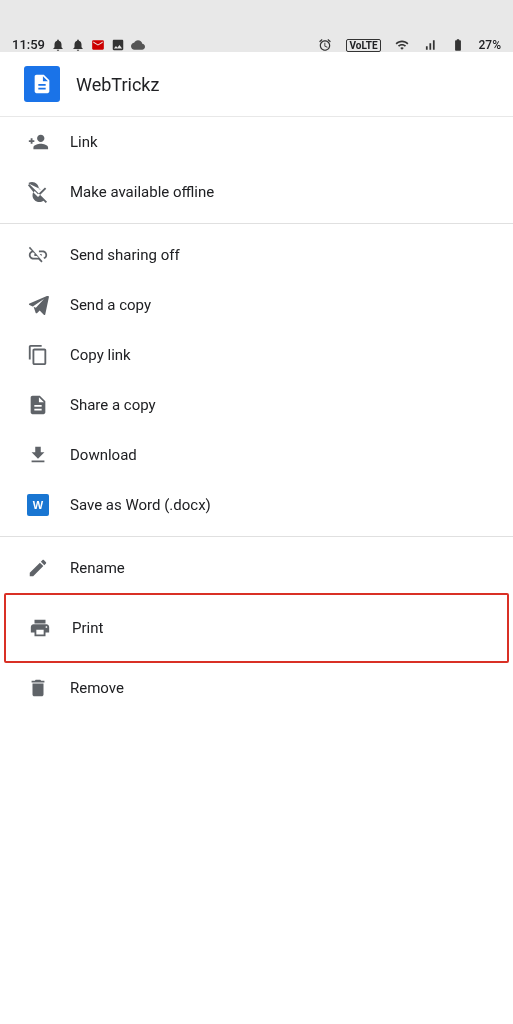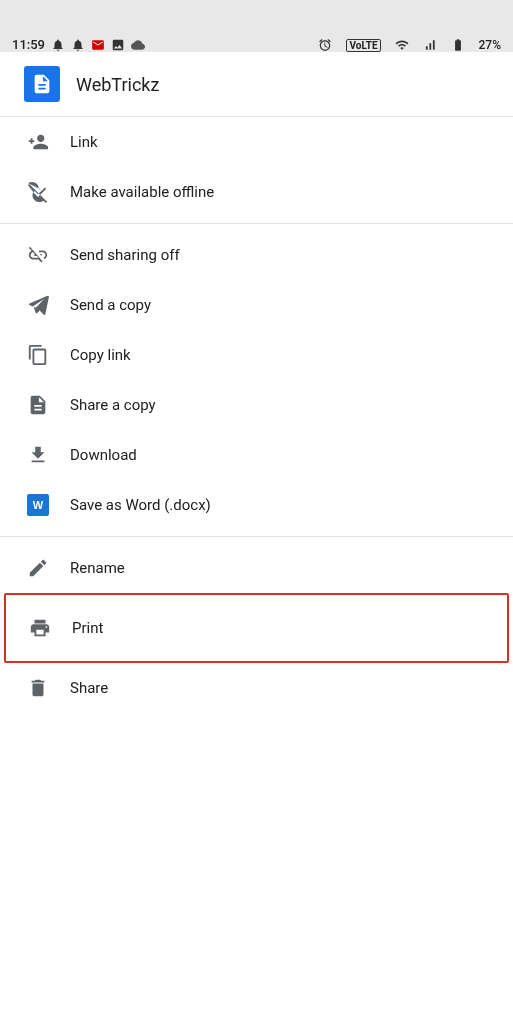--- a/index.html
+++ b/index.html
@@ -257,16 +257,16 @@
     </div>
     <span class="label">Print</span>
   </div>
 
   <div class="menu-item">
     <div class="icon">
       <svg viewBox="0 0 24 24">
           <path d="M6 19c0 1.1.9 2 2 2h8c1.1 0 2-.9 2-2V7H6v12zM19 4h-3.5l-1-1h-5l-1 1H5v2h14V4z"></path>
         </svg>
     </div>
-    <span class="label">Share</span>
+    <span class="label">Remove</span>
   </div>
 
 </div>
 
 </body></html>

